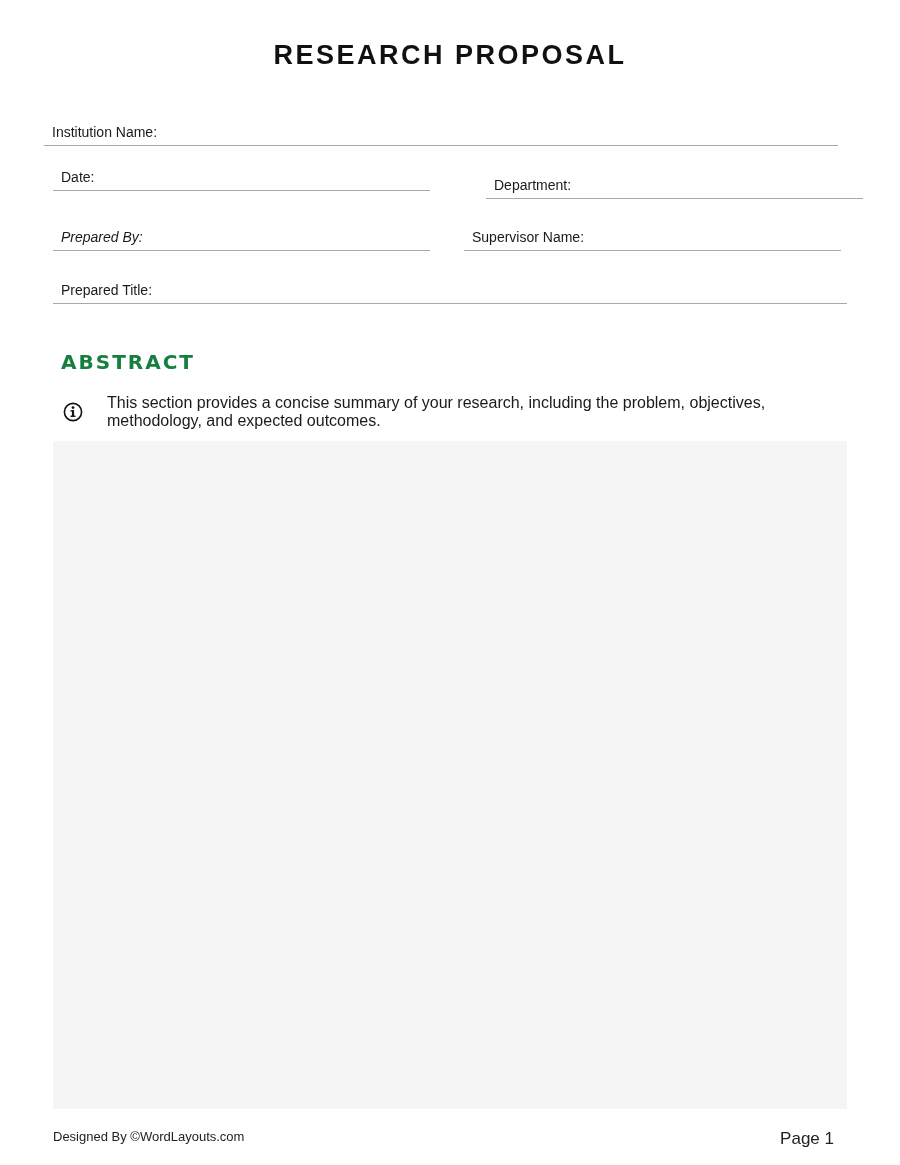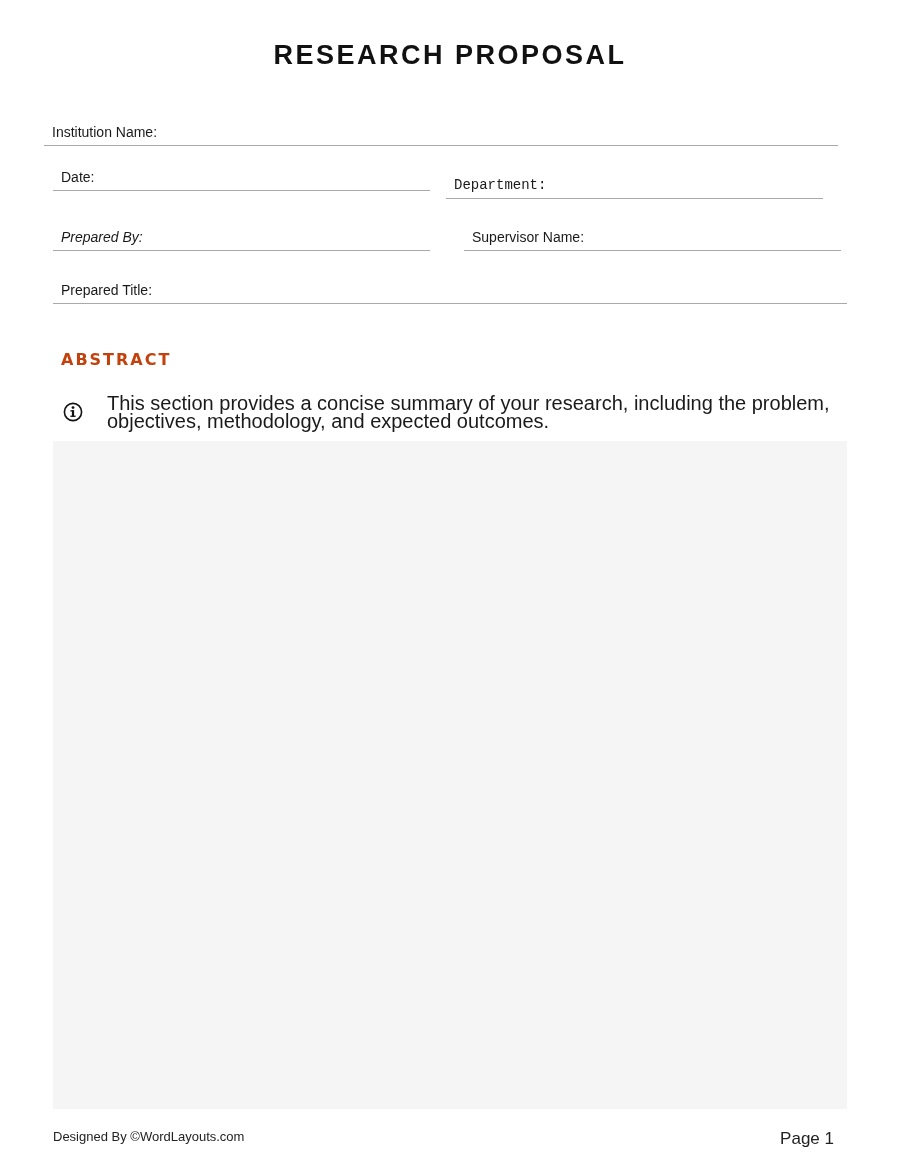--- a/index.html
+++ b/index.html
@@ -1,40 +1,40 @@
 <!DOCTYPE html>
 <html><head>
 <meta charset="utf-8">
 <style>
   html, body { margin: 0; padding: 0; background: #ffffff; }
   body { width: 900px; height: 1165px; position: relative; font-family: "Liberation Sans", "DejaVu Sans", sans-serif; color: #111; overflow: hidden; }
   .title { position: absolute; top: 40px; left: 0; width: 900px; text-align: center; font-family: Liberation Sans, sans-serif; font-weight: bold; font-size: 27px; letter-spacing: 2.5px; color: #111; }
   .field { position: absolute; border-bottom: 1.5px solid #a9a9a9; height: 28px; }
   .field .lbl { position: absolute; left: 8px; top: 7px; font-size: 14px; color: #1a1a1a; }
-  .section-title { position: absolute; top: 350px; left: 61px; font-family: "DejaVu Sans", sans-serif; font-weight: bold; font-size: 16px; letter-spacing: 2px; color: #c2410c; }
+  .section-title { position: absolute; top: 350px; left: 61px; font-family: "DejaVu Sans", sans-serif; font-weight: bold; font-size: 20px; letter-spacing: 2px; color: #15803d; }
   .info-icon { position: absolute; left: 63px; top: 402px; width: 20px; height: 20px; }
-  .info-text { position: absolute; left: 107px; top: 394px; width: 740px; font-size: 20px; line-height: 18px; color: #1a1a1a; }
+  .info-text { position: absolute; left: 107px; top: 394px; width: 740px; font-size: 16px; line-height: 18px; color: #1a1a1a; }
   .textbox { position: absolute; left: 53px; top: 441px; width: 794px; height: 668px; background: #f5f5f5; }
   .footer-left { position: absolute; left: 53px; top: 1129px; font-size: 13px; color: #222; }
   .footer-right { position: absolute; right: 66px; top: 1129px; font-size: 17px; color: #222; }
 </style>
 </head>
 <body>
 
 <div class="title">RESEARCH PROPOSAL</div>
 
 <div class="field" style="left:44px; top:117px; width:794px;">
   <span class="lbl">Institution Name:</span>
 </div>
 
 <div class="field" style="left:53px; top:162px; width:377px;">
   <span class="lbl">Date:</span>
 </div>
 
-<div class="field" style="left:446px; top:170px; width:377px;font-family:Liberation Mono, monospace;">
+<div class="field" style="left:486px; top:170px; width:377px;">
   <span class="lbl">Department:</span>
 </div>
 
 <div class="field" style="left:53px; top:222px; width:377px;font-style:italic;">
   <span class="lbl">Prepared By:</span>
 </div>
 
 <div class="field" style="left:464px; top:222px; width:377px;">
   <span class="lbl">Supervisor Name:</span>
 </div>

